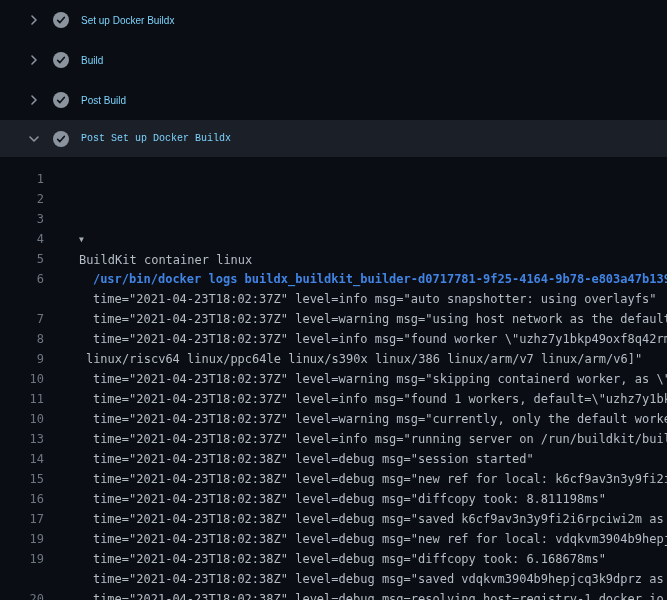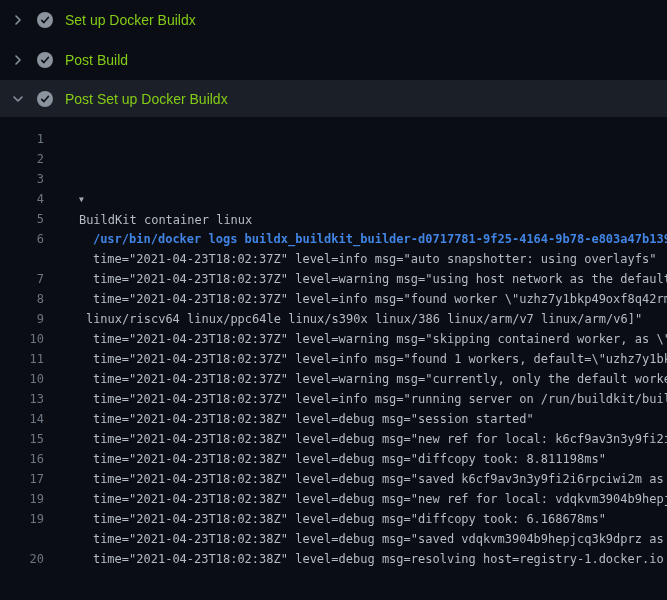--- a/index.html
+++ b/index.html
@@ -11,29 +11,30 @@
     background: #0a0d13;
   }
   * { box-sizing: border-box; }
 
   
   .steps { width: 100%; }
   .step-row {
     display: flex;
     align-items: center;
     height: 40px;
-    padding-left: 12px;
+    padding-left: 28px;
     cursor: pointer;
     font-family: "Liberation Sans", sans-serif;
-    font-size: 14px;
-    color: #84cc16;
+    font-size: 10px;
+    color: #7dd3fc;
   }
   .step-row.expanded {
     height: 37px;
     background: #1b1f28;
+    font-family: Liberation Mono, monospace;
   }
   .chev {
     width: 12px;
     height: 12px;
     flex: 0 0 12px;
     display: inline-flex;
     align-items: center;
     justify-content: center;
   }
   .check {
@@ -107,20 +108,35 @@
           <path d="M4 2l4 4-4 4" fill="none" stroke="#8b949e" stroke-width="1.6" stroke-linecap="round" stroke-linejoin="round"></path>
         </svg>
     </span>
 
     <span class="check">
       <svg width="16" height="16" viewBox="0 0 16 16">
           <circle cx="8" cy="8" r="8" fill="#8b949e"></circle>
           <path d="M4.7 8.4l2.2 2.2 4.4-5.2" fill="none" stroke="#0c1015" stroke-width="1.6" stroke-linecap="round" stroke-linejoin="round"></path>
         </svg>
     </span>
+    <span class="step-label">Build</span>
+  </div>
+    <div class="step-row collapsed">
+    <span class="chev chev-right">
+      <svg width="12" height="12" viewBox="0 0 12 12">
+          <path d="M4 2l4 4-4 4" fill="none" stroke="#8b949e" stroke-width="1.6" stroke-linecap="round" stroke-linejoin="round"></path>
+        </svg>
+    </span>
+
+    <span class="check">
+      <svg width="16" height="16" viewBox="0 0 16 16">
+          <circle cx="8" cy="8" r="8" fill="#8b949e"></circle>
+          <path d="M4.7 8.4l2.2 2.2 4.4-5.2" fill="none" stroke="#0c1015" stroke-width="1.6" stroke-linecap="round" stroke-linejoin="round"></path>
+        </svg>
+    </span>
     <span class="step-label">Post Build</span>
   </div>
     <div class="step-row expanded">
 
     <span class="chev chev-down">
       <svg width="12" height="12" viewBox="0 0 12 12">
           <path d="M2 4l4 4 4-4" fill="none" stroke="#8b949e" stroke-width="1.6" stroke-linecap="round" stroke-linejoin="round"></path>
         </svg>
     </span>
     <span class="check">

